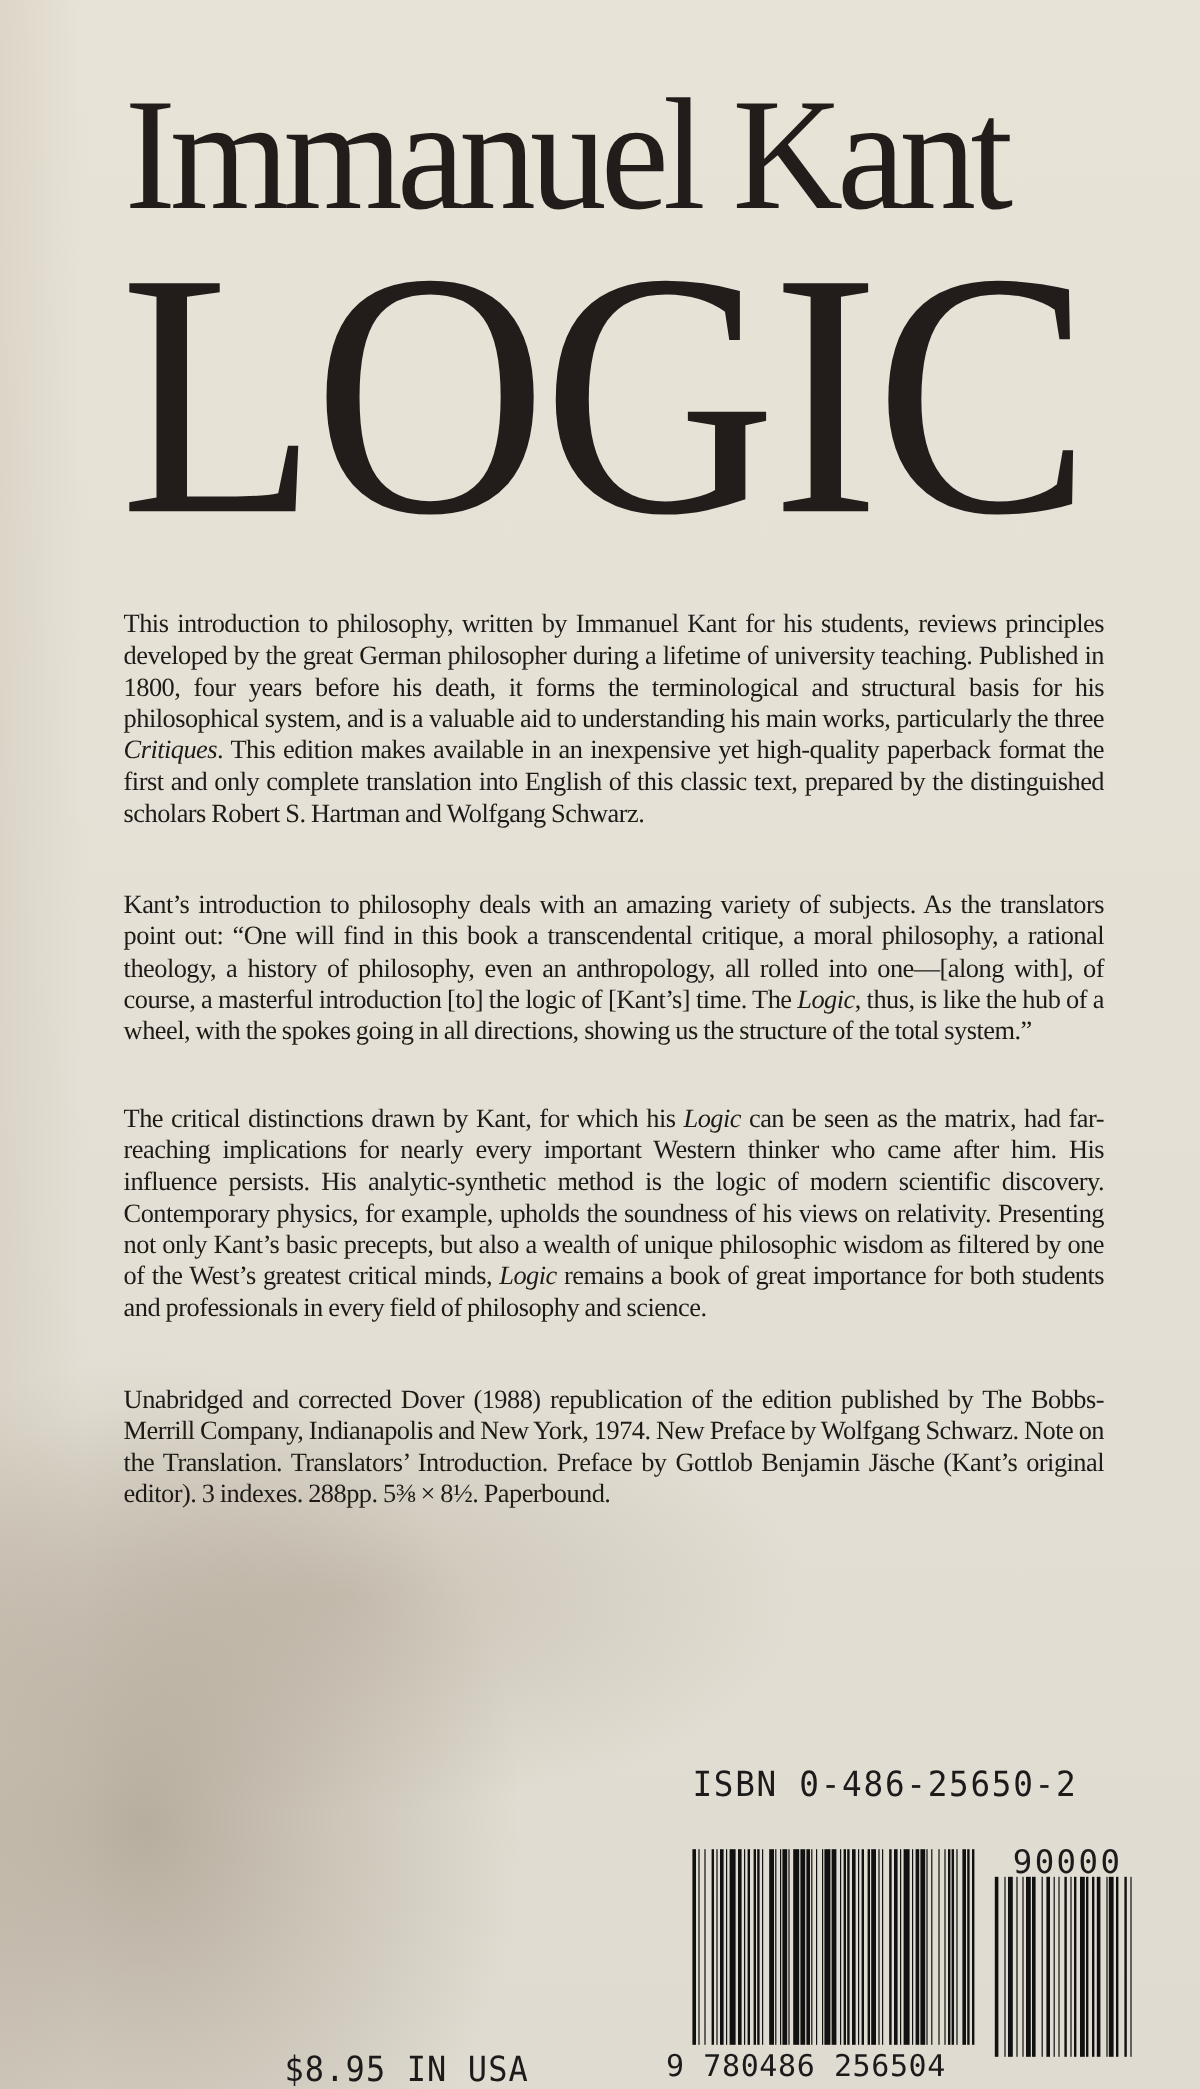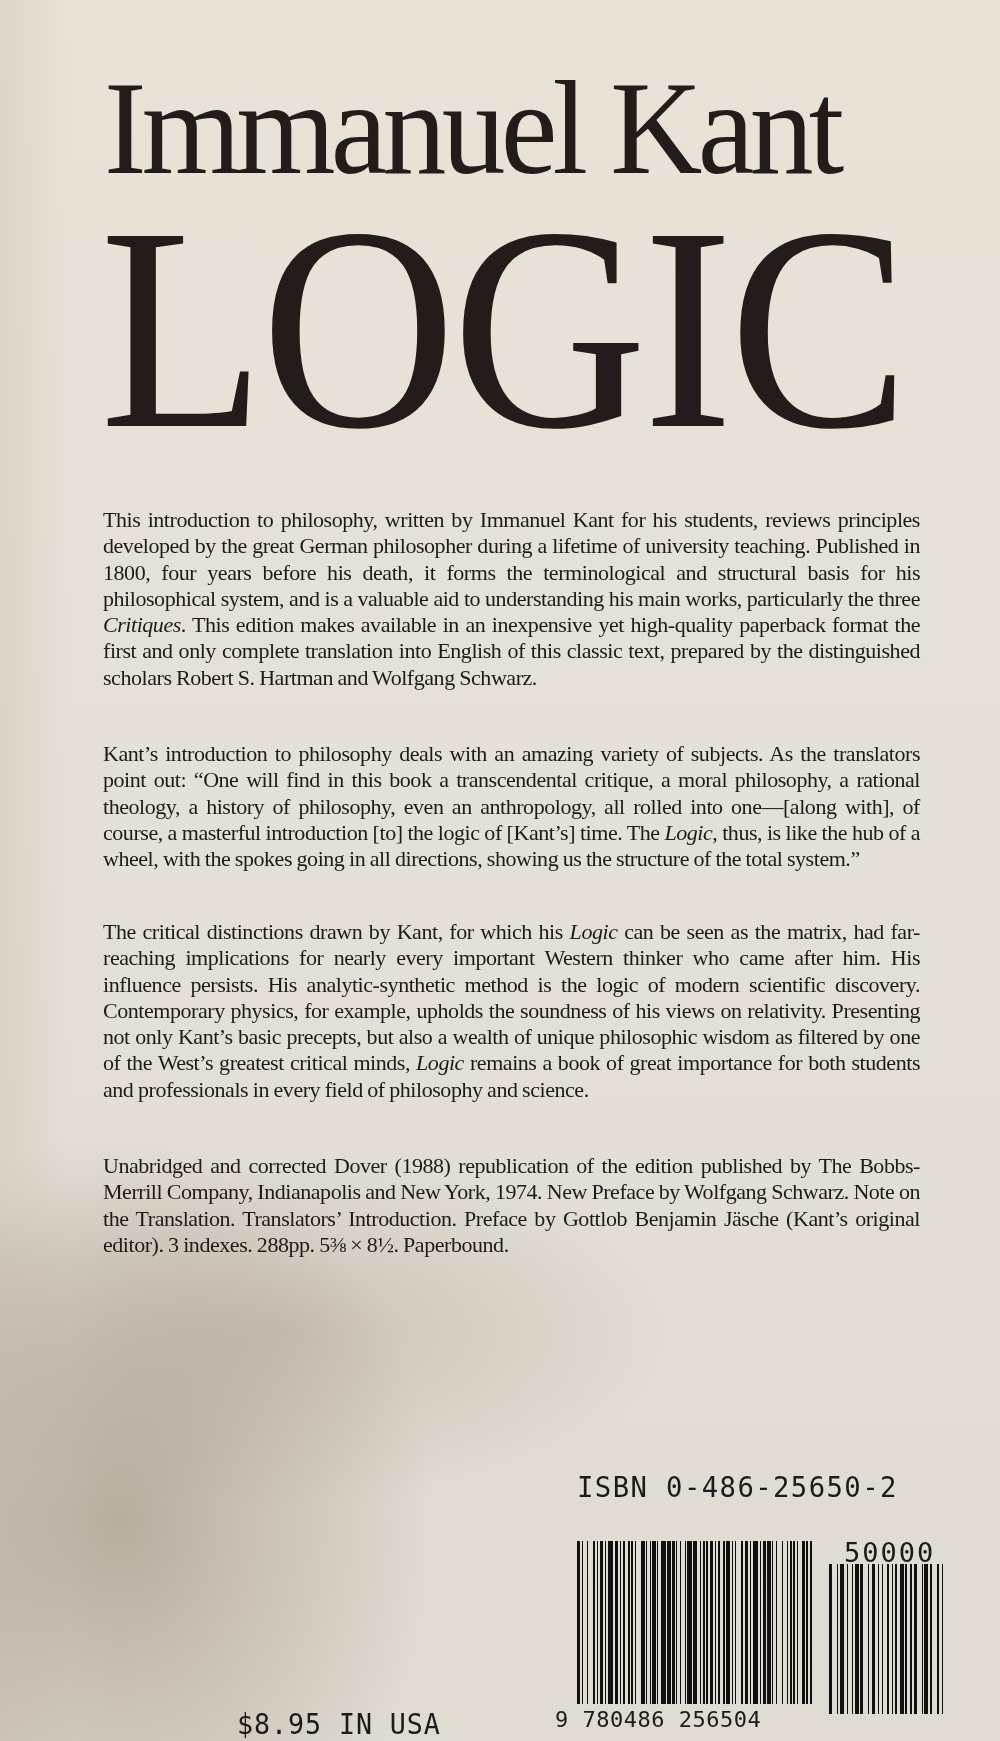--- a/index.html
+++ b/index.html
@@ -41,21 +41,21 @@
   #p2 { top: 719px; }
   #p3 { top: 897px; }
   #p4 { top: 1131px; }
   .ocr {
     position: absolute; font-family: "DejaVu Sans Mono", "Liberation Mono", monospace;
     color: #1c1a1a; white-space: nowrap;
   }
   .isbn { left: 577px; top: 1470px; font-size: 29px; letter-spacing: 1.5px; transform: scaleX(0.94); transform-origin:left top;}
   .price { left: 237px; top: 1707px; font-size: 29px; letter-spacing: 1px; transform: scaleX(0.92); transform-origin:left top;}
   .addon-num { left: 844px; top: 1537px; font-size: 27px; letter-spacing: 2px; }
-  .ean-num { left: 555px; top: 1707px; font-size: 22px; letter-spacing: 0.5px; background: transparent; }
+  .ean-num { left: 555px; top: 1707px; font-size: 25px; letter-spacing: 0.5px; background: transparent; }
   .bars { position: absolute; display: flex; align-items: stretch; }
   .bars span { display: block; background: #111; height: 100%; }
   .main-bars { left: 577px; top: 1541px; height: 163px; }
   .addon-bars { left: 829px; top: 1564px; height: 150px; }
 </style>
 </head>
 <body>
 
 <div class="cover"></div>
 
@@ -175,21 +175,21 @@
     <span style="width: 2.5px; background: transparent;"></span>
     <span style="width: 1.25px;"></span>
     <span style="width: 3.75px; background: transparent;"></span>
     <span style="width: 2.5px;"></span>
     <span style="width: 1.25px; background: transparent;"></span>
     <span style="width: 2.5px;"></span>
     <span style="width: 1.25px; background: transparent;"></span>
     <span style="width: 2.5px;"></span>
     <span style="width: 2.5px; background: transparent;"></span>
   </div>
-<div class="ocr addon-num">50000</div>
+<div class="ocr addon-num">90000</div>
 <div class="bars addon-bars" id="addon-bars">
     <span style="width: 2.5px;"></span>
     <span style="width: 5px; background: transparent;"></span>
     <span style="width: 1.25px;"></span>
     <span style="width: 2.5px; background: transparent;"></span>
     <span style="width: 3.75px;"></span>
     <span style="width: 2.5px; background: transparent;"></span>
     <span style="width: 1.25px;"></span>
     <span style="width: 3.75px; background: transparent;"></span>
     <span style="width: 1.25px;"></span>

